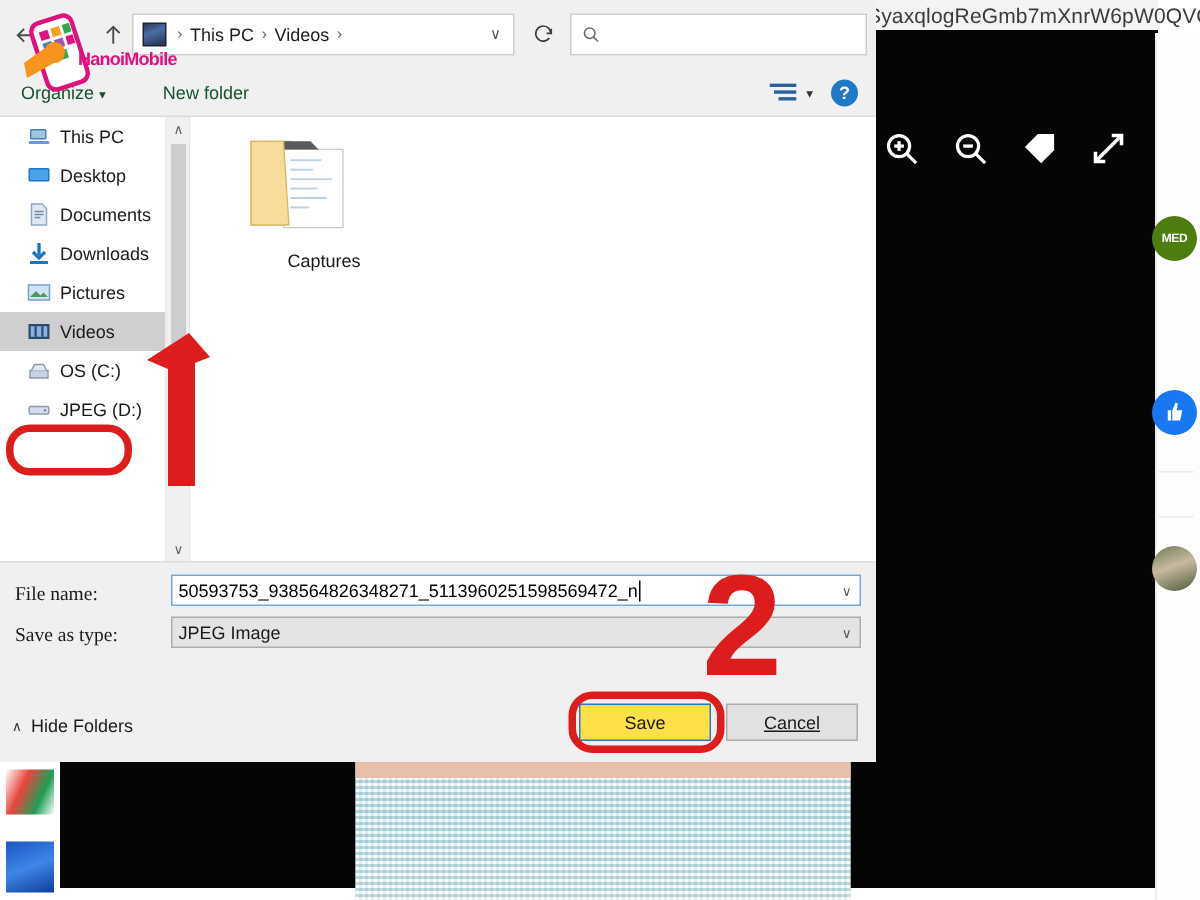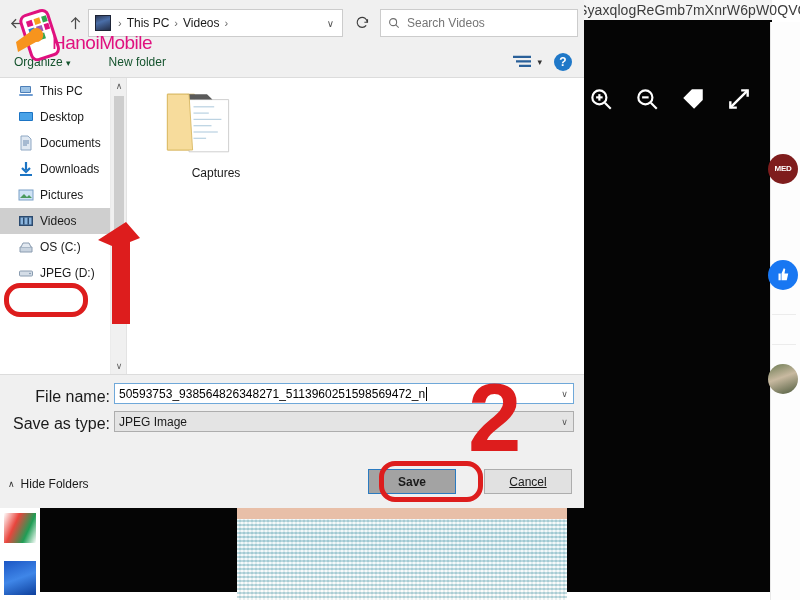--- a/index.html
+++ b/index.html
@@ -41,21 +41,21 @@
   #bg-right-rail {
     position: absolute; right: 0; top: 22px; bottom: 0; width: 30px;
     background: #fdfdfd;
     border-left: 1px solid #e8e8e8;
   }
   .rail-avatar {
     position: absolute; right: 2px;
     width: 30px; height: 30px; border-radius: 50%;
     overflow: hidden;
   }
-  #rail-a1 { top: 132px; background: #7f1d1d; }
+  #rail-a1 { top: 122px; background: #4d7c0f; }
   #rail-a1 .ra-txt {
     display:block; color:#fff; font-size:8px; font-weight:bold;
     text-align:center; line-height:30px; letter-spacing:-0.3px;
   }
   #rail-a2 { top: 238px; background: #1877f2; }
   #rail-a3 { top: 342px; background: linear-gradient(160deg,#6b7a52 0%,#c8b9a0 45%,#4d5a3c 100%); }
   .rail-div {
     position: absolute; right: 4px; width: 24px; height: 1px; background: #ececec;
   }
   #rail-d1 { top: 292px; } #rail-d2 { top: 322px; }
@@ -199,21 +199,21 @@
   #folder-label {
     margin-top: 6px; font-size: 12px; color: #1a1a1a; margin-left: 36px;
   }
 
   
   #form-area {
     position: absolute; left: 0; top: 374px; width: 584px; height: 134px;
     background: #f0f0f0; border-top: 1px solid #dcdcdc;
   }
   .form-label {
-    position: absolute; font-size: 16px; color: #1a1a1a; text-align: right; width: 100px;
+    position: absolute; font-size: 13px; color: #1a1a1a; width: 100px; font-family: Liberation Serif, serif;
   }
   #lbl-filename { left: 10px; top: 388px; }
   #lbl-savetype { left: 10px; top: 415px; }
   .combo {
     position: absolute; height: 21px; border: 1px solid #7a7a7a;
     display: flex; align-items: center;
   }
   #fn-combo {
     left: 114px; top: 383px; width: 460px; background: #fff;
     border-color: #6fa8d9;
@@ -236,21 +236,21 @@
     font-size: 12px; color: #1a1a1a; display: flex; align-items: center; gap: 6px;
   }
   #hf-caret { font-size: 9px; color:#333; }
   .dlg-btn {
     position: absolute; top: 469px; width: 88px; height: 25px;
     background: #e1e1e1; border: 1px solid #adadad;
     font-size: 12px; color: #1a1a1a;
     display: flex; align-items: center; justify-content: center;
     font-family: "Liberation Sans", sans-serif;
   }
-  #btn-save { left: 368px; border-color: #2a7ac0; background:#a3a3a3;font-weight:bold; }
+  #btn-save { left: 386px; border-color: #2a7ac0; background:#fde047; }
   #btn-cancel { left: 484px; text-decoration: underline; }
 
   
   .anno { position: absolute; pointer-events: none; }
   #anno-ring-videos {
     left: 4px; top: 283px; width: 84px; height: 34px;
     border: 5px solid #dd1d1d; border-radius: 16px;
   }
   #anno-ring-save {
     left: 379px; top: 461px; width: 104px; height: 41px;
@@ -364,21 +364,20 @@
       </svg>
     </span>
 
     <div id="search-box">
       <span style="color:#6d6d6d;display:flex">
         <svg viewBox="0 0 24 24" fill="none" stroke="currentColor" stroke-width="1.8" style="width:14px;height:14px">
           <circle cx="10.5" cy="10.5" r="6"></circle>
             <line x1="15" y1="15" x2="20" y2="20"></line>
         </svg>
       </span>
-      <input id="search-input-text" type="text" placeholder="Search Videos" style="">
     </div>
   </div>
 
   <div id="cmd-bar">
     <span class="cmd-item" id="cmd-organize">
       <span>Organize</span>
       <span style="font-size:9px">▾</span>
     </span>
     <span class="cmd-item" id="cmd-newfolder">New folder</span>
     <span id="cmd-right">
@@ -545,21 +544,21 @@
         <rect x="25" y="10" width="6" height="6" fill="#f7a01d"></rect>
       <rect x="33" y="10" width="5" height="6" fill="#2fa84f"></rect>
       <rect x="17" y="18" width="6" height="6" fill="#2f7fd1"></rect>
         <rect x="25" y="18" width="6" height="6" fill="#9b59b6"></rect>
       <rect x="33" y="18" width="5" height="6" fill="#e0117f"></rect>
       <rect x="17" y="26" width="6" height="6" fill="#f7a01d"></rect>
         <rect x="25" y="26" width="6" height="6" fill="#2fa84f"></rect>
     </g>
     <path d="M4 44 L22 34 a7 7 0 1 0 -6 -10 L2 34 z" fill="#f7941d"></path>
   </svg>
-  <span style="position:absolute;left:44px;top:26px;font-size:19px;font-weight:normal;color:#e0117f;letter-spacing:-0.5px;">HanoiMobile</span>
+  <span style="position:absolute;left:44px;top:26px;font-size:12px;font-weight:bold;color:#e0117f;letter-spacing:-0.5px;">HanoiMobile</span>
 </div>
 
 <div class="anno" id="anno-ring-videos"></div>
 <div class="anno" id="anno-ring-save"></div>
 
 <div class="anno" id="anno-num-1">
   <svg viewBox="0 0 48 112" style="width:48px;height:112px">
     <polygon points="30,6 2,24 16,30 16,108 34,108 34,26 44,22" fill="#dd1d1d"></polygon>
   </svg>
 </div>

